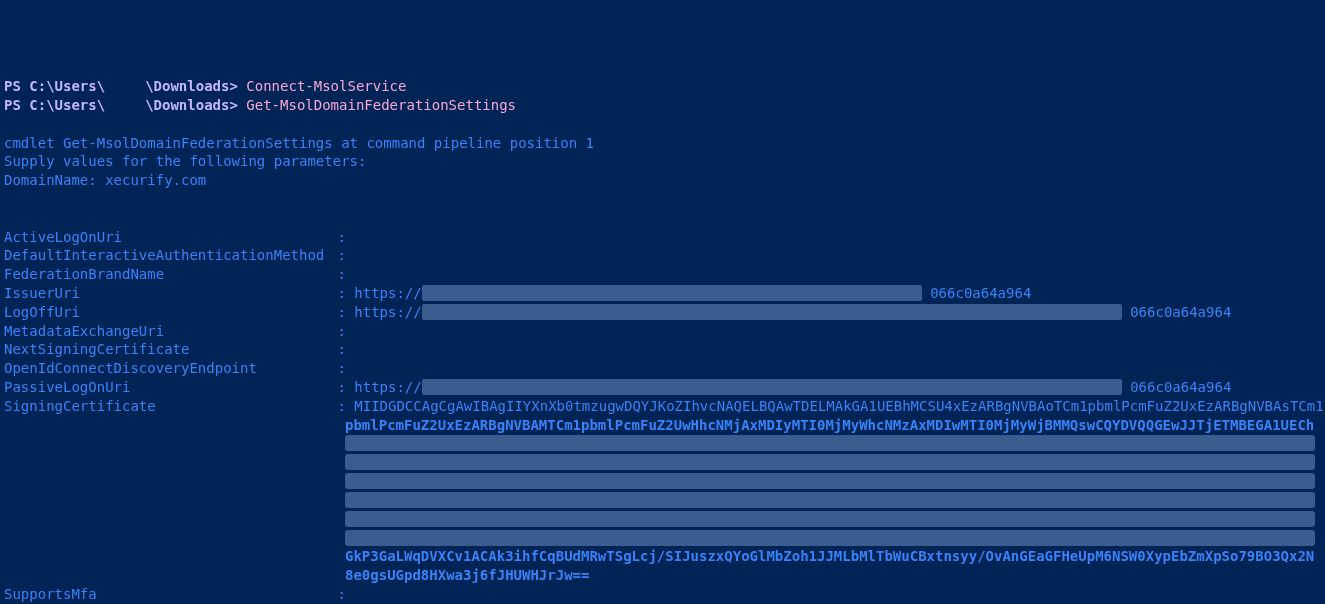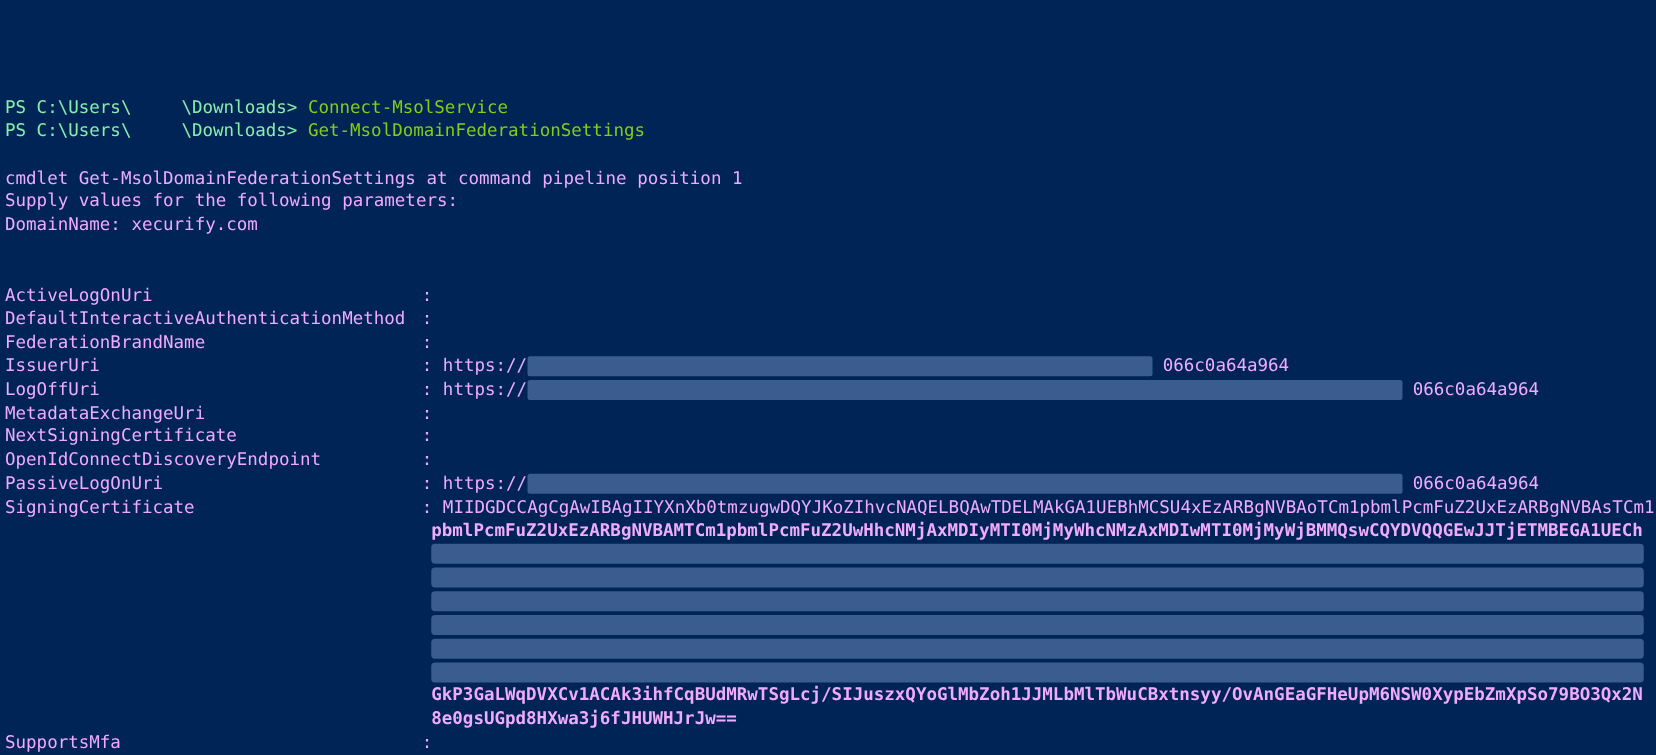--- a/index.html
+++ b/index.html
@@ -13,27 +13,28 @@
       font-family: Consolas, 'Lucida Console', Monaco, monospace;
       font-size: 14px;
       line-height: 18.8px;
       padding: 2px 4px;
       width: 1325px;
       height: 604px;
       overflow: hidden;
       white-space: pre;
     }
     .prompt {
-      color: #86efac;
+      color: #c4b5fd;
+      font-weight: bold;
     }
     .cmdlet {
-      color: #84cc16;
+      color: #f9a8d4;
     }
     .output {
-      color: #f0abfc;
+      color: #3b82f6;
     }
     .line {
       display: block;
     }
     .redacted-user {
       display: inline-block;
       width: 40px;
       height: 14px;
       vertical-align: middle;
     }

